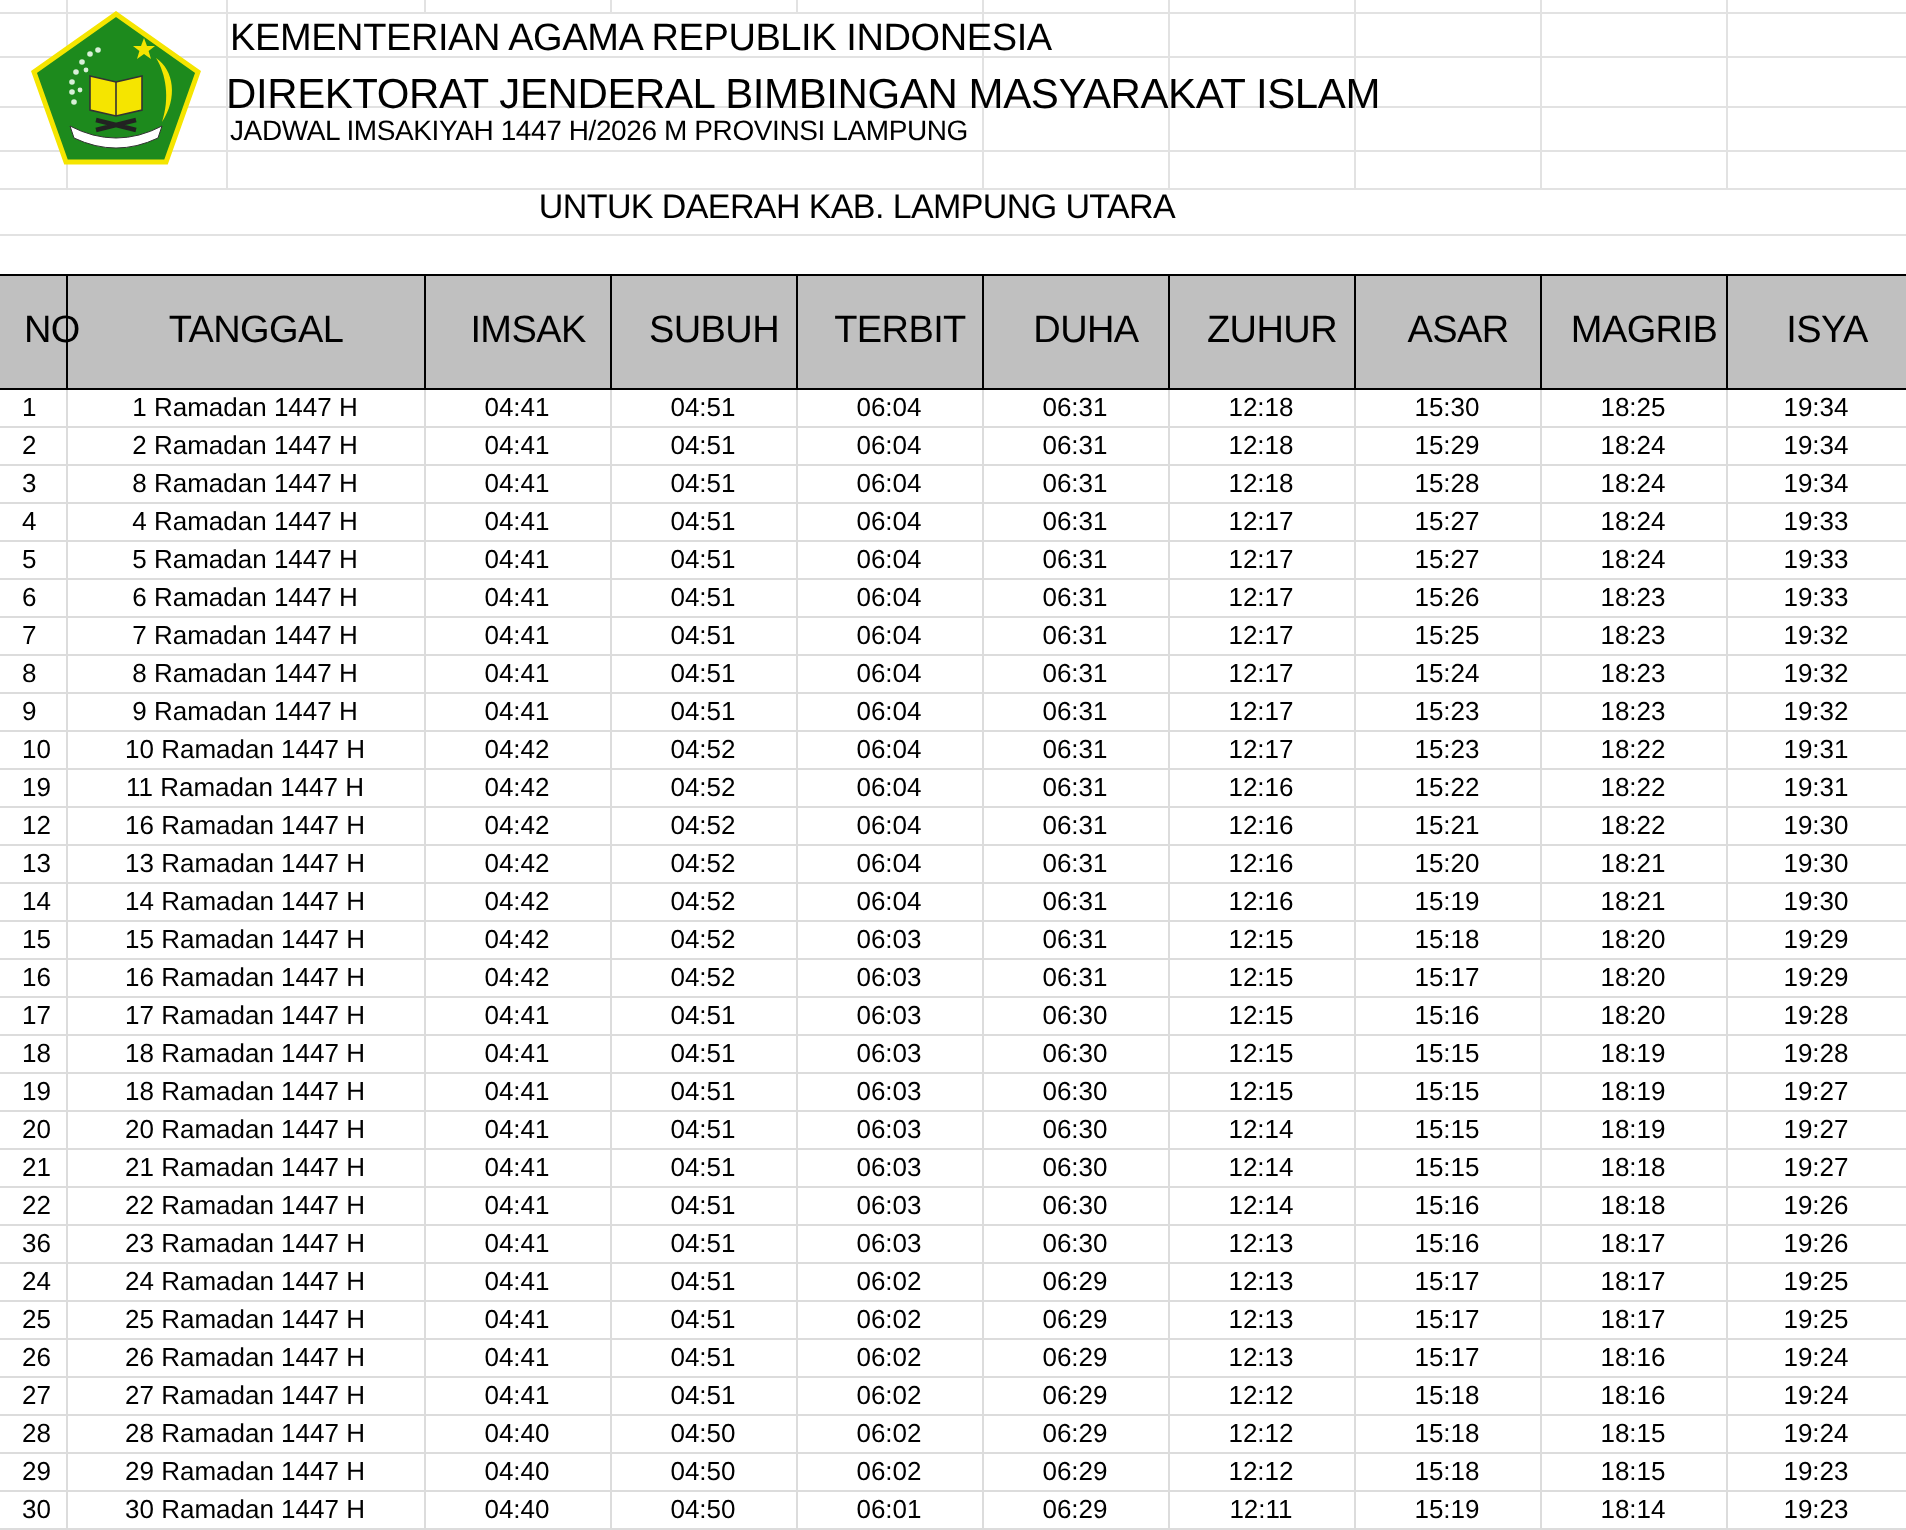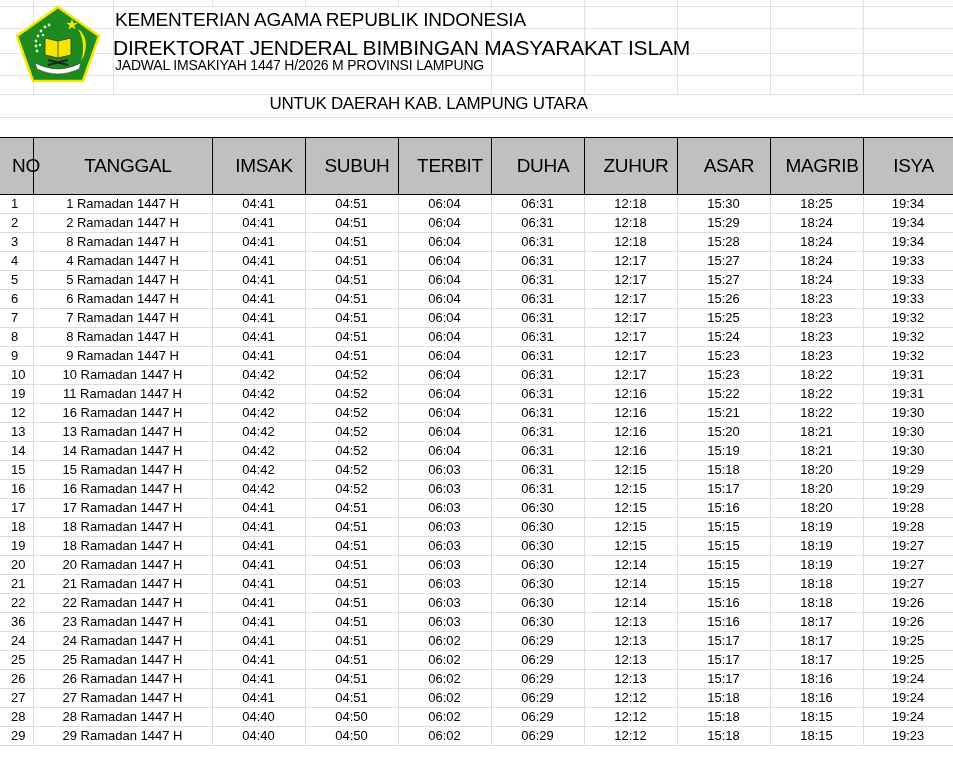--- a/index.html
+++ b/index.html
@@ -439,14 +439,26 @@
         <td>29 Ramadan 1447 H</td>
         <td>04:40</td>
         <td>04:50</td>
         <td>06:02</td>
         <td>06:29</td>
         <td>12:12</td>
         <td>15:18</td>
         <td>18:15</td>
         <td>19:23</td>
       </tr>
+      <tr>
+        <td class="no">30</td>
+        <td>30 Ramadan 1447 H</td>
+        <td>04:40</td>
+        <td>04:50</td>
+        <td>06:01</td>
+        <td>06:29</td>
+        <td>12:11</td>
+        <td>15:19</td>
+        <td>18:14</td>
+        <td>19:23</td>
+      </tr>
     </tbody>
 </table>
 
 </body></html>

